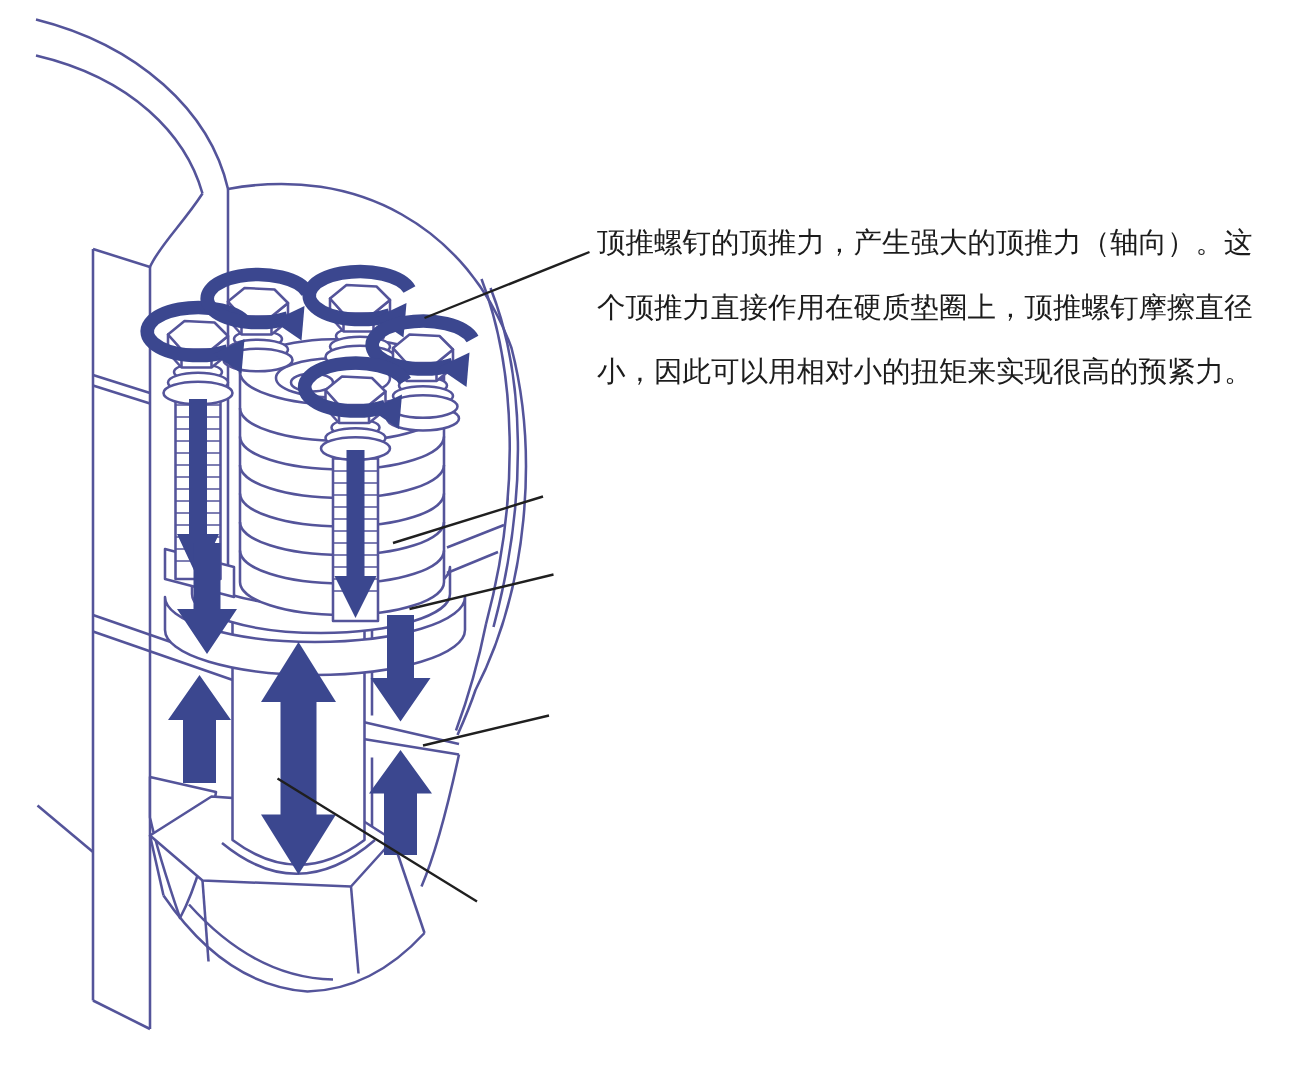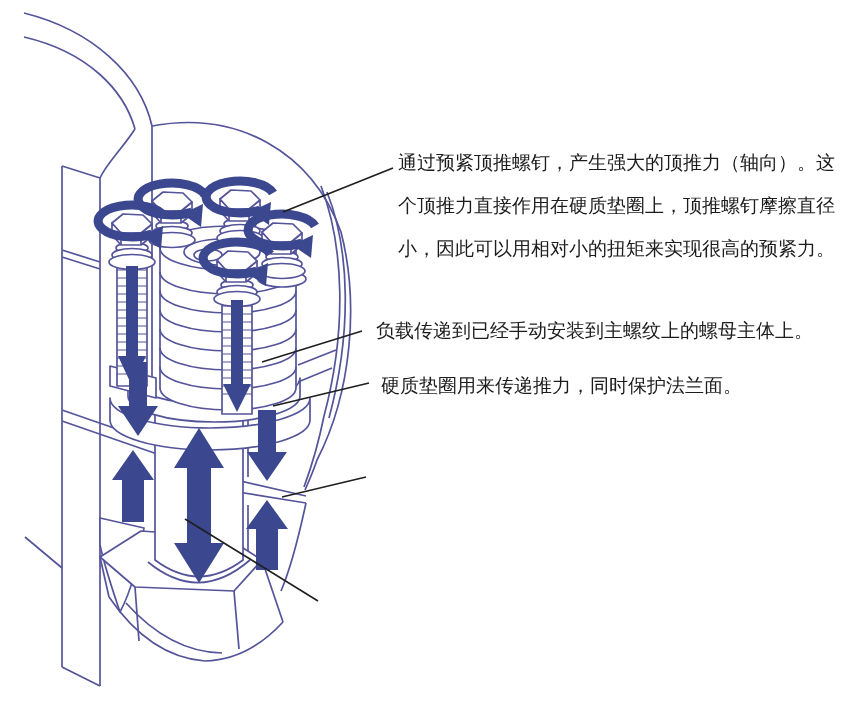--- a/index.html
+++ b/index.html
@@ -143,18 +143,16 @@
 
     <g stroke="#1f1f1f" stroke-width="1.6">
       <line x1="393" y1="168" x2="283" y2="212"></line>
       <line x1="362" y1="331" x2="262" y2="362"></line>
       <line x1="369" y1="383" x2="273" y2="406"></line>
       <line x1="366" y1="477" x2="282" y2="497"></line>
       <line x1="318" y1="601" x2="185" y2="519"></line>
     </g>
   </svg>
 
-  <div class="ann ann-preload">通过预紧顶推螺钉，产生强大的顶推力（轴向）。这
+  <div class="ann ann-preload">顶推螺钉的顶推力，产生强大的顶推力（轴向）。这
 个顶推力直接作用在硬质垫圈上，顶推螺钉摩擦直径
 小，因此可以用相对小的扭矩来实现很高的预紧力。</div>
-  <div class="ann ann-load">负载传递到已经手动安装到主螺纹上的螺母主体上。</div>
-  <div class="ann ann-washer">硬质垫圈用来传递推力，同时保护法兰面。</div>
 </div>
 
 </body></html>

